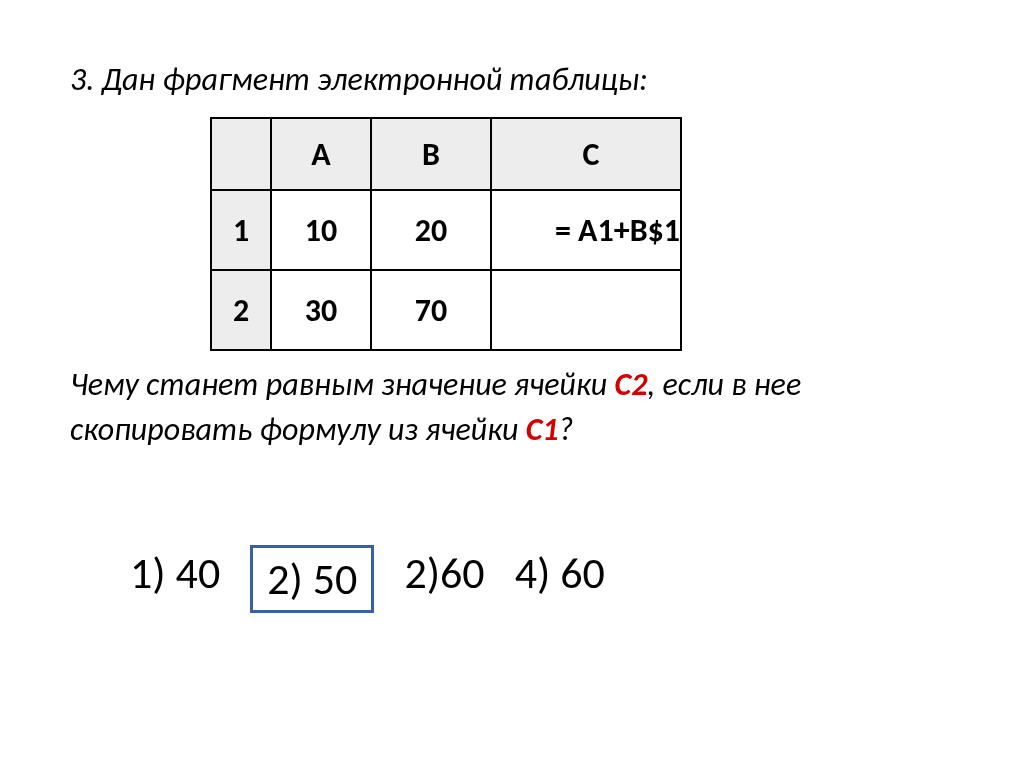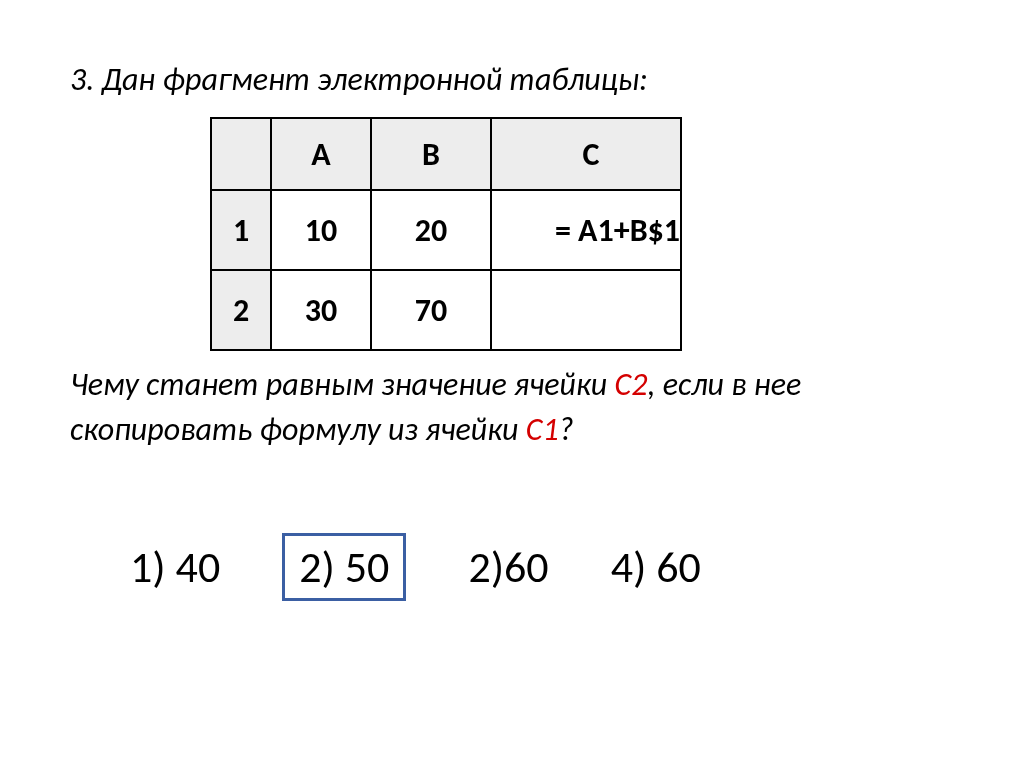--- a/index.html
+++ b/index.html
@@ -39,33 +39,34 @@
     .col-a { width: 100px; text-align: center; }
     .col-b { width: 120px; text-align: center; }
     .col-c { width: 190px; text-align: right; padding-left: 10px; }
     td.center { text-align: center; margin-left: 30px; }
     .hdr-row th { height: 72px; }
     .question-tail {
       font-style: italic;
       font-size: 32px;
       line-height: 1.4;
     }
-    .red { color: #d40000; font-weight: normal; }
+    .red { color: #d40000; font-weight: bold; }
     .answers {
       margin-top: 80px;
       font-size: 44px;
       display: flex;
-      gap: 62px;
+      gap: 30px;
       padding-left: 60px;
       align-items: center;
     }
     .answer-item { white-space: nowrap; }
     .boxed {
       border: 3px solid #3b5fa3;
       padding: 4px 14px;
+      margin-top: 12px;
     }
   </style>
 </head>
 <body>
 
 <div class="question-intro">3. Дан фрагмент электронной таблицы:</div>
 
 <div class="table-wrap">
   <table>
     <tbody>

